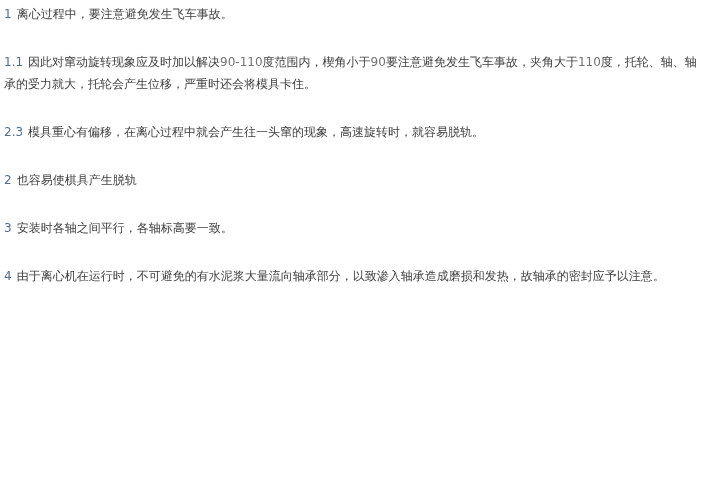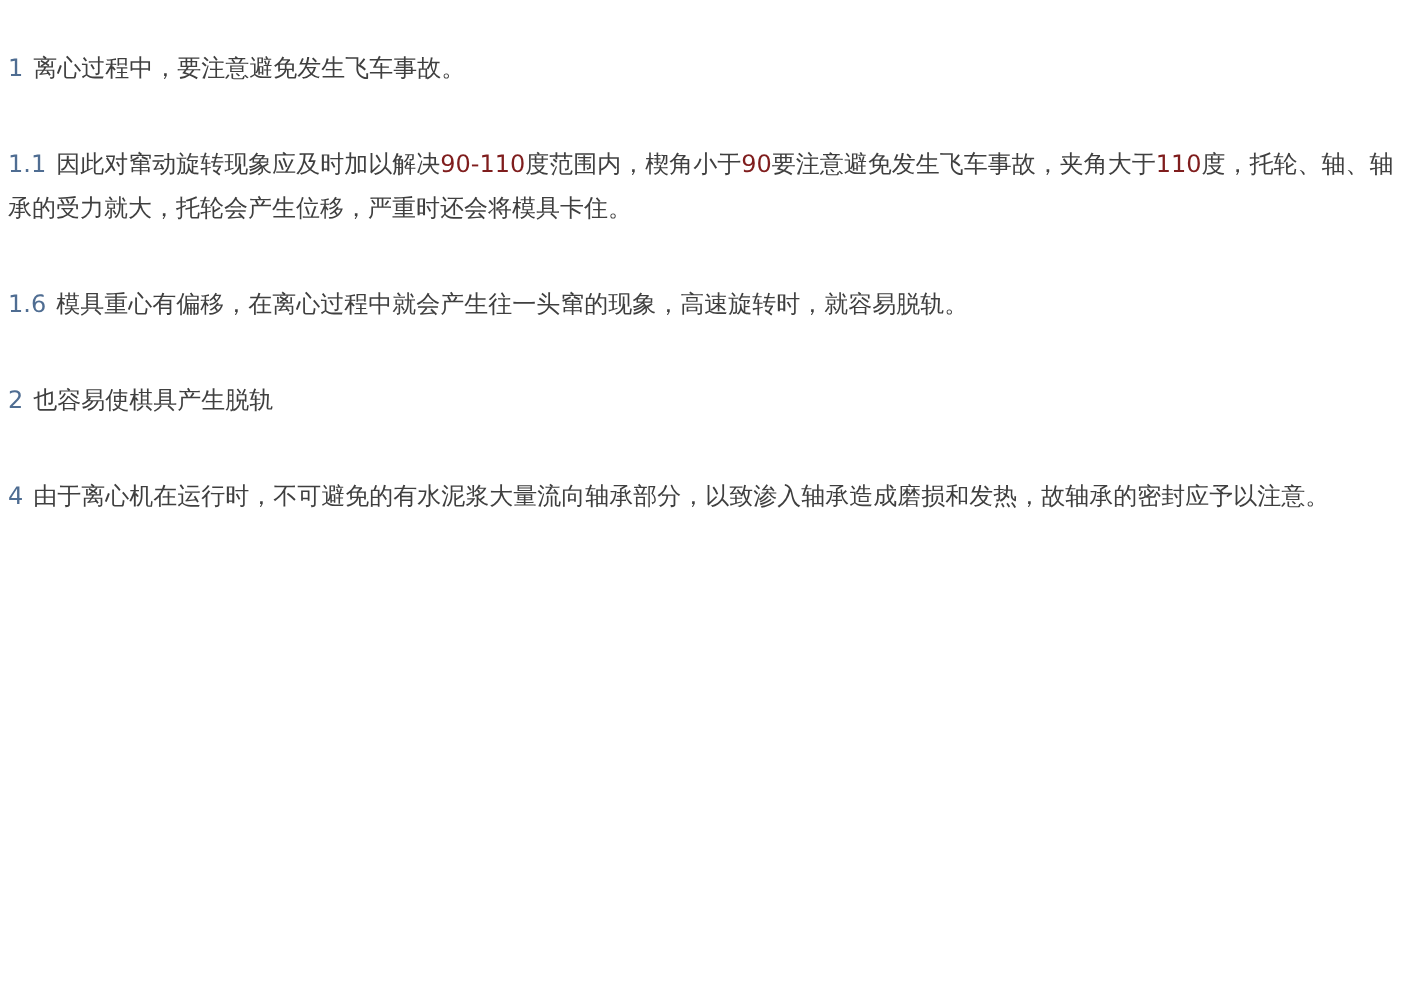--- a/index.html
+++ b/index.html
@@ -12,57 +12,59 @@
   }
   .page {
     box-sizing: border-box;
     width: 707px;
     height: 382px;
     padding: 3px 4px 0 4px;
     font-size: 12px;
     line-height: 22px;
     color: #3f3f3f;
     word-break: break-all;
-    margin-top: 20px;
   }
   .para {
     margin: 0 0 26px 0;
     padding: 0;
   }
   .num {
     color: #4f6d92;
     margin-right: 5px;
   }
   .digits {
-    color: #7f1d1d;
+    color: #737373;
   }
 </style>
 </head>
 <body>
 
 <div class="page">
 
   <p class="para">
     <span class="num">1</span><span>离心过程中，要注意避免发生飞车事故。</span>
   </p>
 
   <p class="para">
     <span class="num">1.1</span><span>因此对窜动旋转现象应及时加以解决</span><span class="digits">90-110</span><span>度范围内，楔角小于</span><span class="digits">90</span><span>要注意避免发生飞车事故，夹角大于</span><span class="digits">110</span><span>度，托轮、轴、轴承的受力就大，托轮会产生位移，严重时还会将模具卡住。</span>
   </p>
 
 
 
   <p class="para">
-    <span class="num">1.6</span><span>模具重心有偏移，在离心过程中就会产生往一头窜的现象，高速旋转时，就容易脱轨。</span>
+    <span class="num">2.3</span><span>模具重心有偏移，在离心过程中就会产生往一头窜的现象，高速旋转时，就容易脱轨。</span>
   </p>
 
 
   <p class="para">
     <span class="num">2</span><span>也容易使棋具产生脱轨</span>
   </p>
 
 
+  <p class="para">
+    <span class="num">3</span><span>安装时各轴之间平行，各轴标高要一致。</span>
+  </p>
 
   <p class="para">
     <span class="num">4</span><span>由于离心机在运行时，不可避免的有水泥浆大量流向轴承部分，以致渗入轴承造成磨损和发热，故轴承的密封应予以注意。</span>
   </p>
 
 </div>
 
 </body></html>

